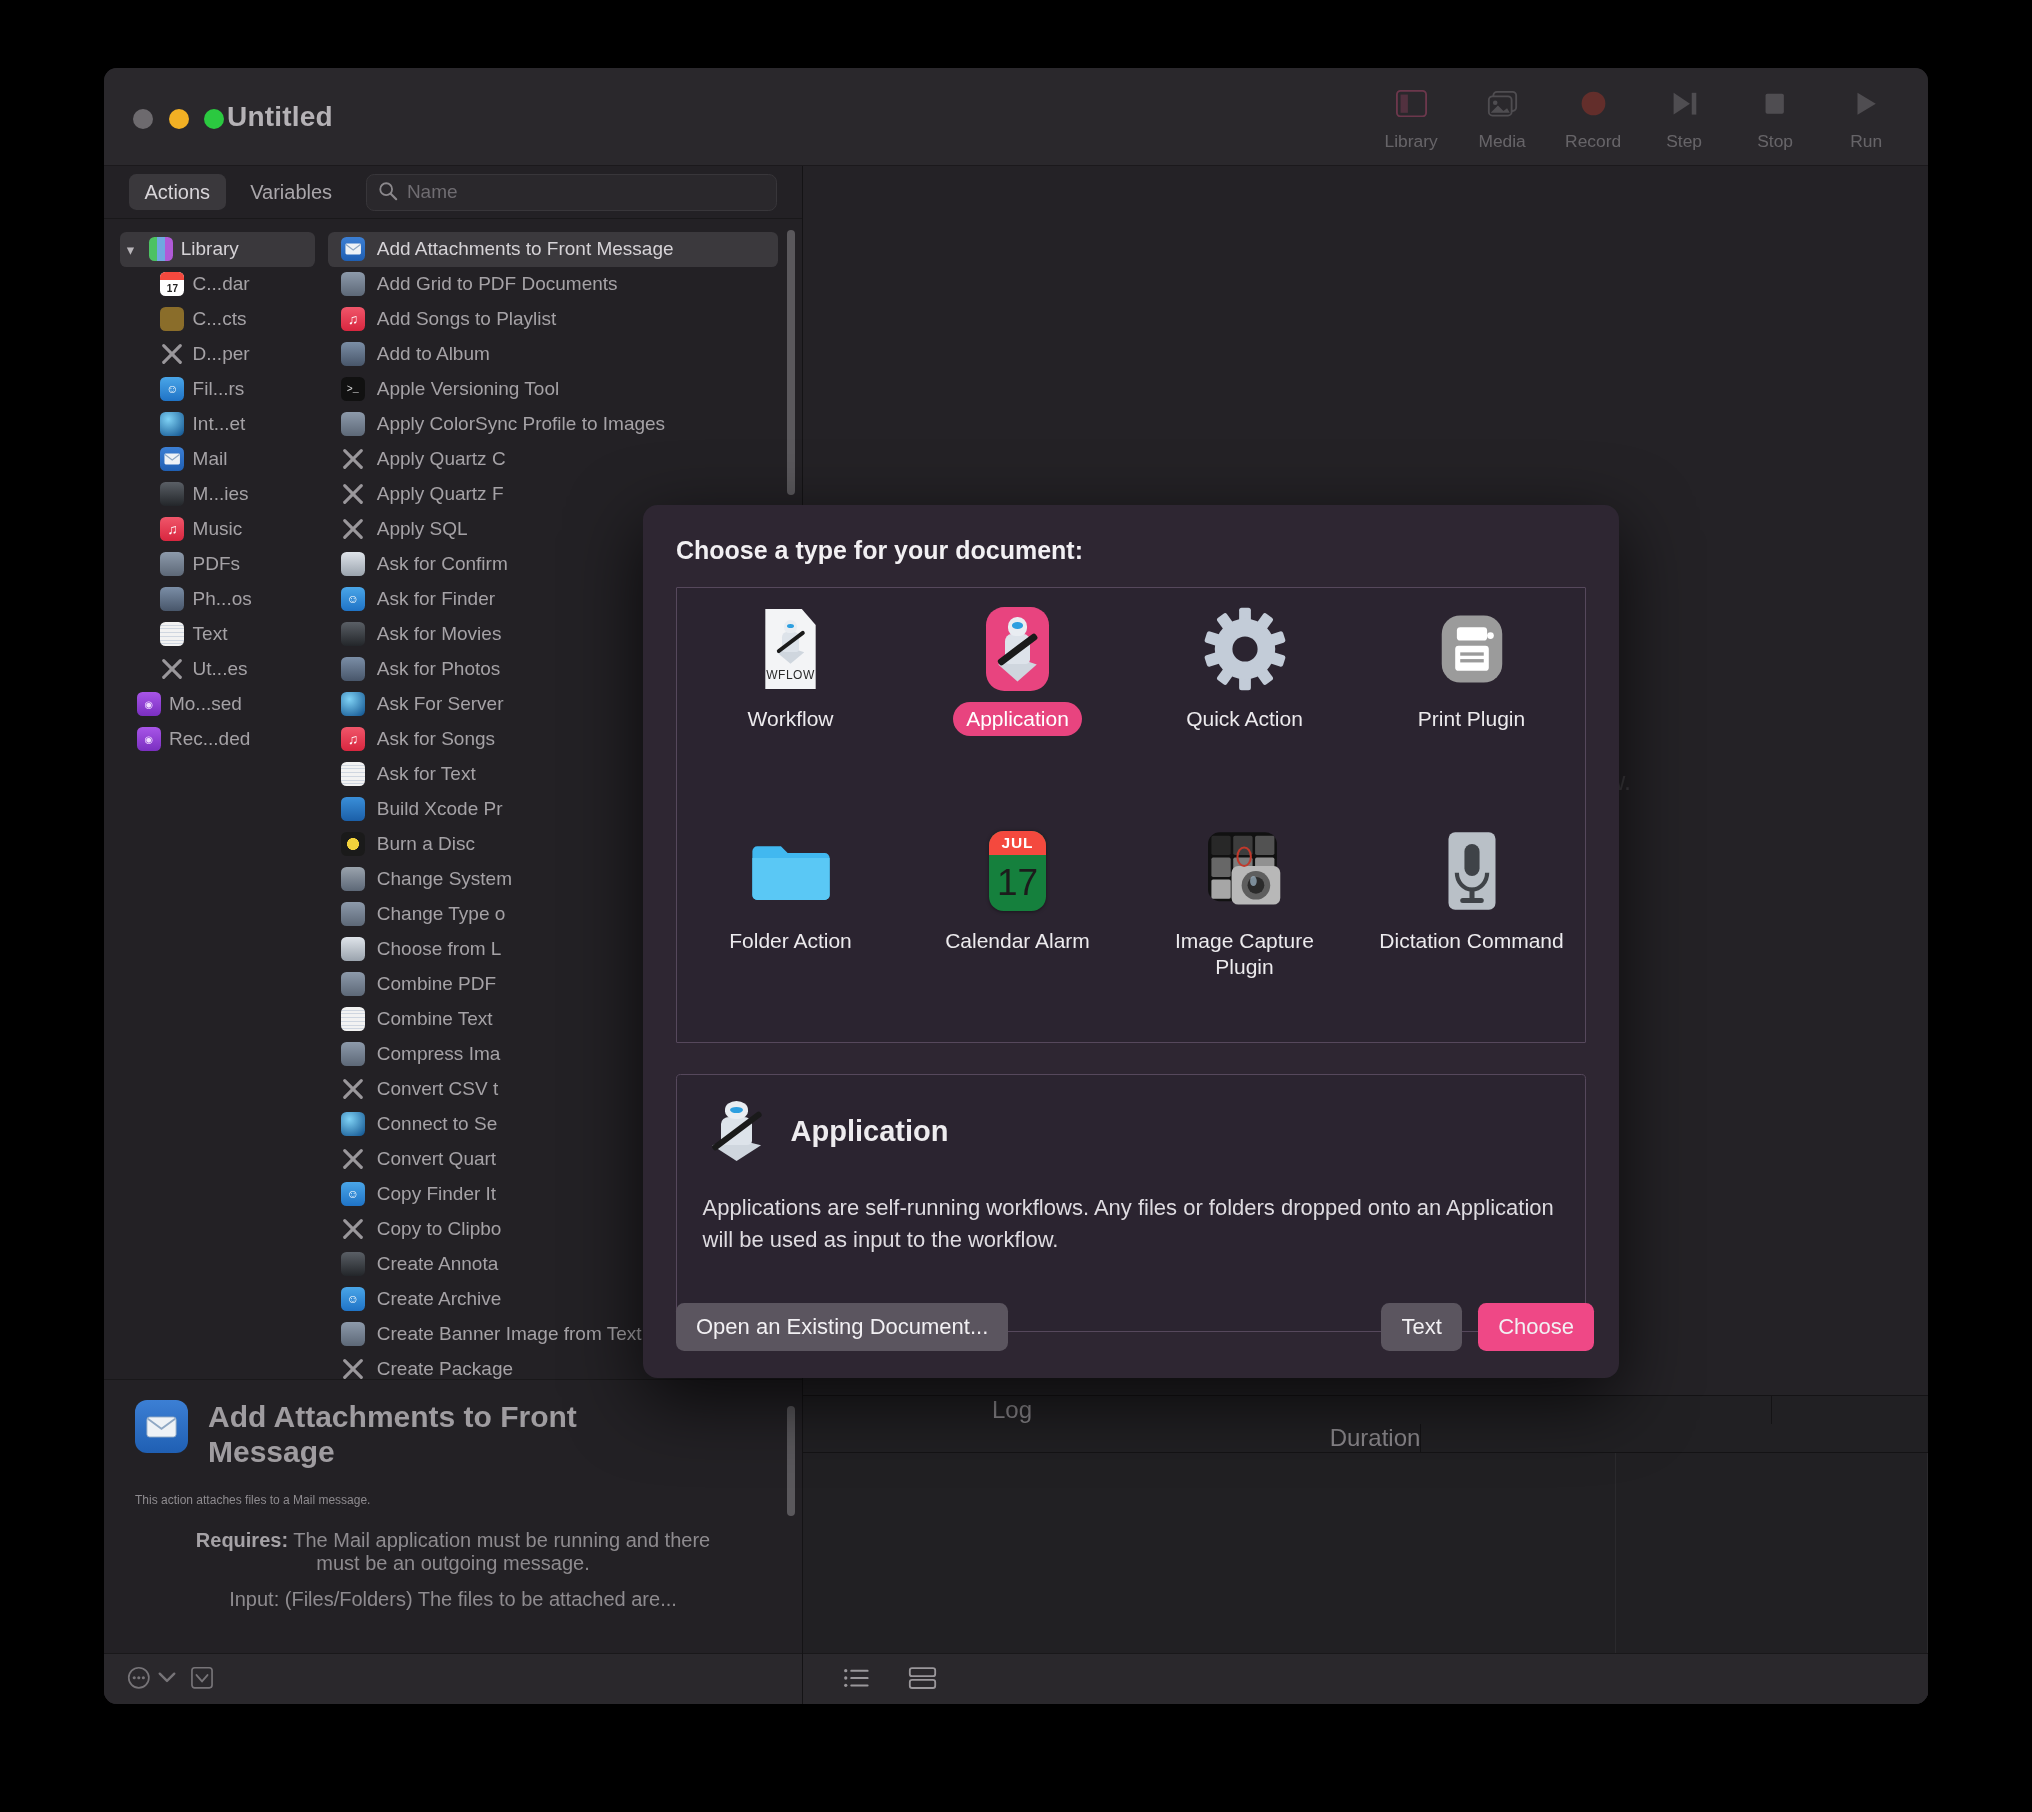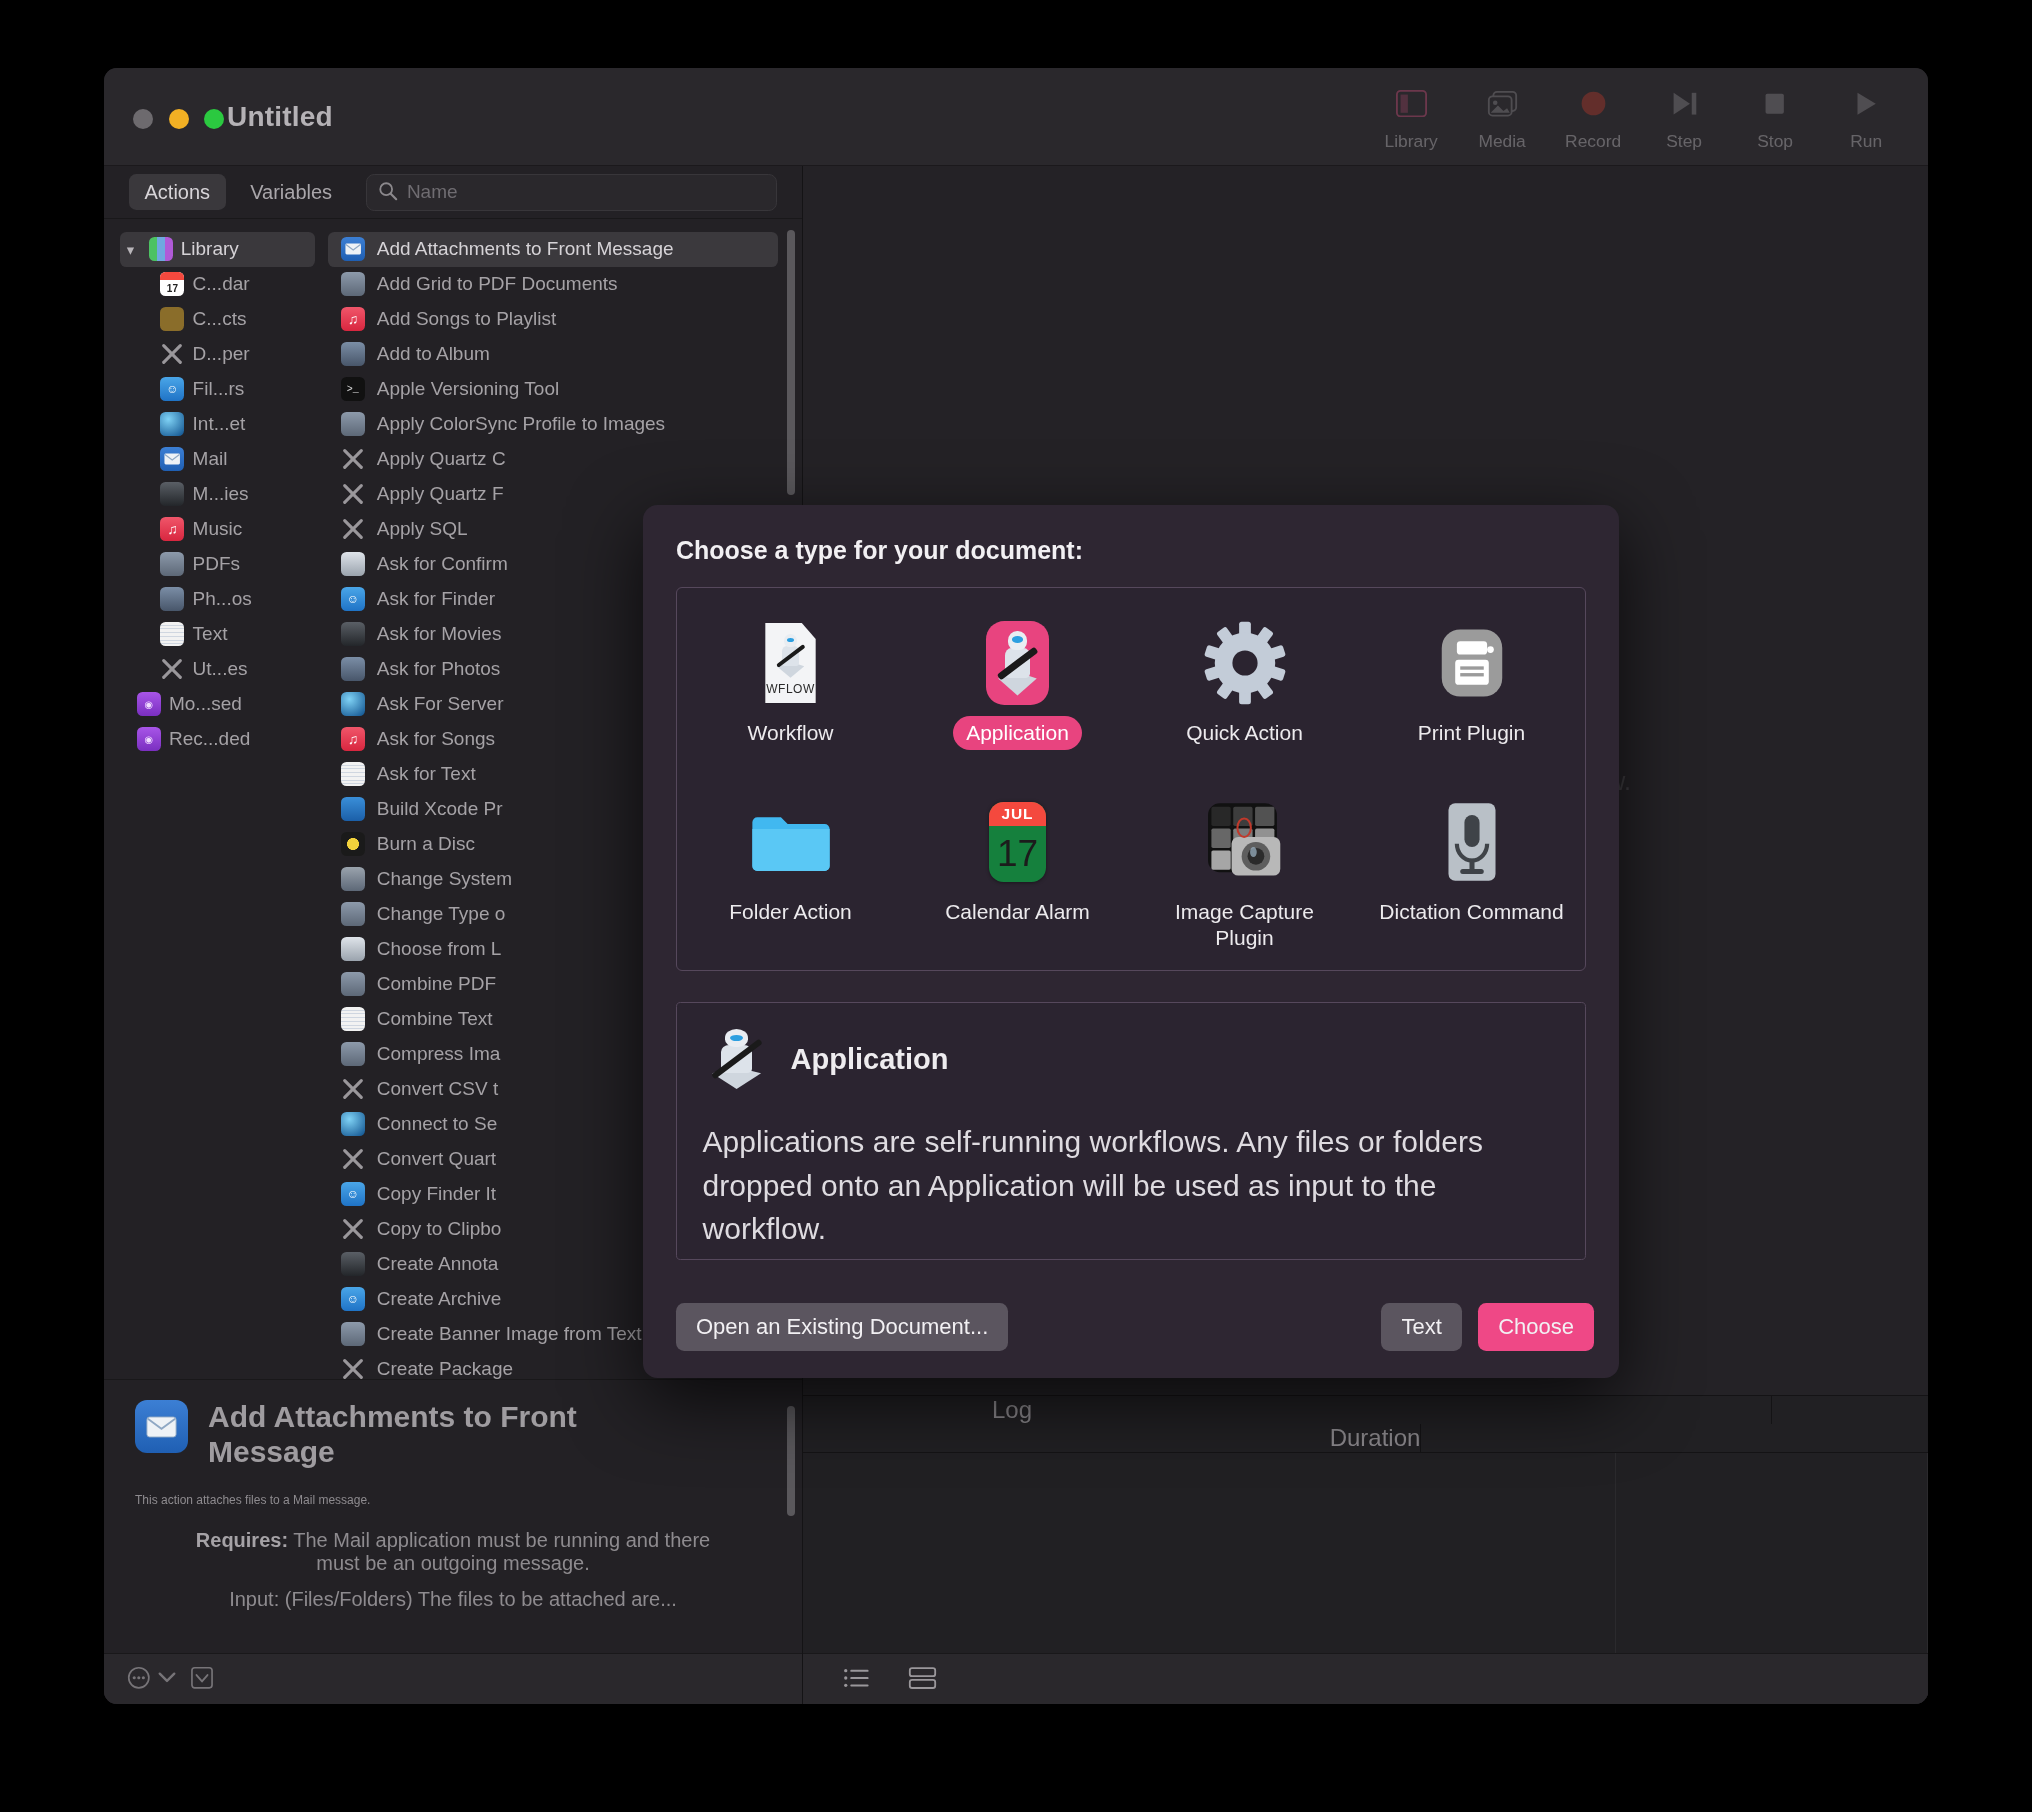--- a/index.html
+++ b/index.html
@@ -166,43 +166,43 @@
     position: absolute;
     left: 539px; top: 437px;
     width: 976px; height: 873px;
     background: #2e2632;
     border-radius: 14.6px;
     box-shadow: 0 22px 73px rgba(0,0,0,.72);
     padding: 31px 33px 0 33px;
   }
   #modal-title { font-size: 25px; font-weight: bold; color: #f2f0f3; }
   #type-grid {
-    margin-top: 22px; height: 384px;
-    border: 0.9px solid #56485c; border-radius: 6px;
+    margin-top: 22px; height: 456px;
+    border: 0.9px solid #56485c; border-radius: 1px;
     background: #2b2430;
     display: grid; grid-template-columns: repeat(4, 1fr);
     grid-template-rows: repeat(2, 1fr);
-    align-content: start; padding: 24px 0 0 0;
+    align-content: start; padding: 10px 0 0 0;
   }
   .tcell { display: flex; flex-direction: column; align-items: center; gap: 11px; padding-top: 9.1px; }
   .tlabel {
     font-size: 21px; color: #eceaed; text-align: center; line-height: 1.25;
     padding: 3.7px 12.8px; border-radius: 913px;
   }
   .tcell.selected .tlabel { background: #e8447f; color: #fff; }
   .ticon { width: 84px; height: 84px; position: relative; display: flex; align-items: center; justify-content: center; }
 
   #desc-box {
     margin-top: 31px; height: 258px;
     border: 0.9px solid #56485c; border-radius: 4.6px;
     background: #2b2430; padding: 22px 25.6px;
   }
   #desc-head { display: flex; align-items: center; gap: 20px; }
   #desc-title { font-size: 29px; font-weight: bold; color: #eeecef; }
-  #desc-text { margin-top: 27.4px; font-size: 30px; color: #dedbe0; line-height: 1.45; }
+  #desc-text { margin-top: 27.4px; font-size: 22px; color: #dedbe0; line-height: 1.45; }
 
   #modal-foot {
     position: absolute; left: 33px; right: 25px; bottom: 27.4px;
     display: flex; align-items: center;
   }
   .btn {
     font-size: 22px; border-radius: 8.2px; padding: 11px 20px;
     color: #f2f0f3; background: #5b555f; border: none;
   }
   .btn.primary { background: #ef4886; }

